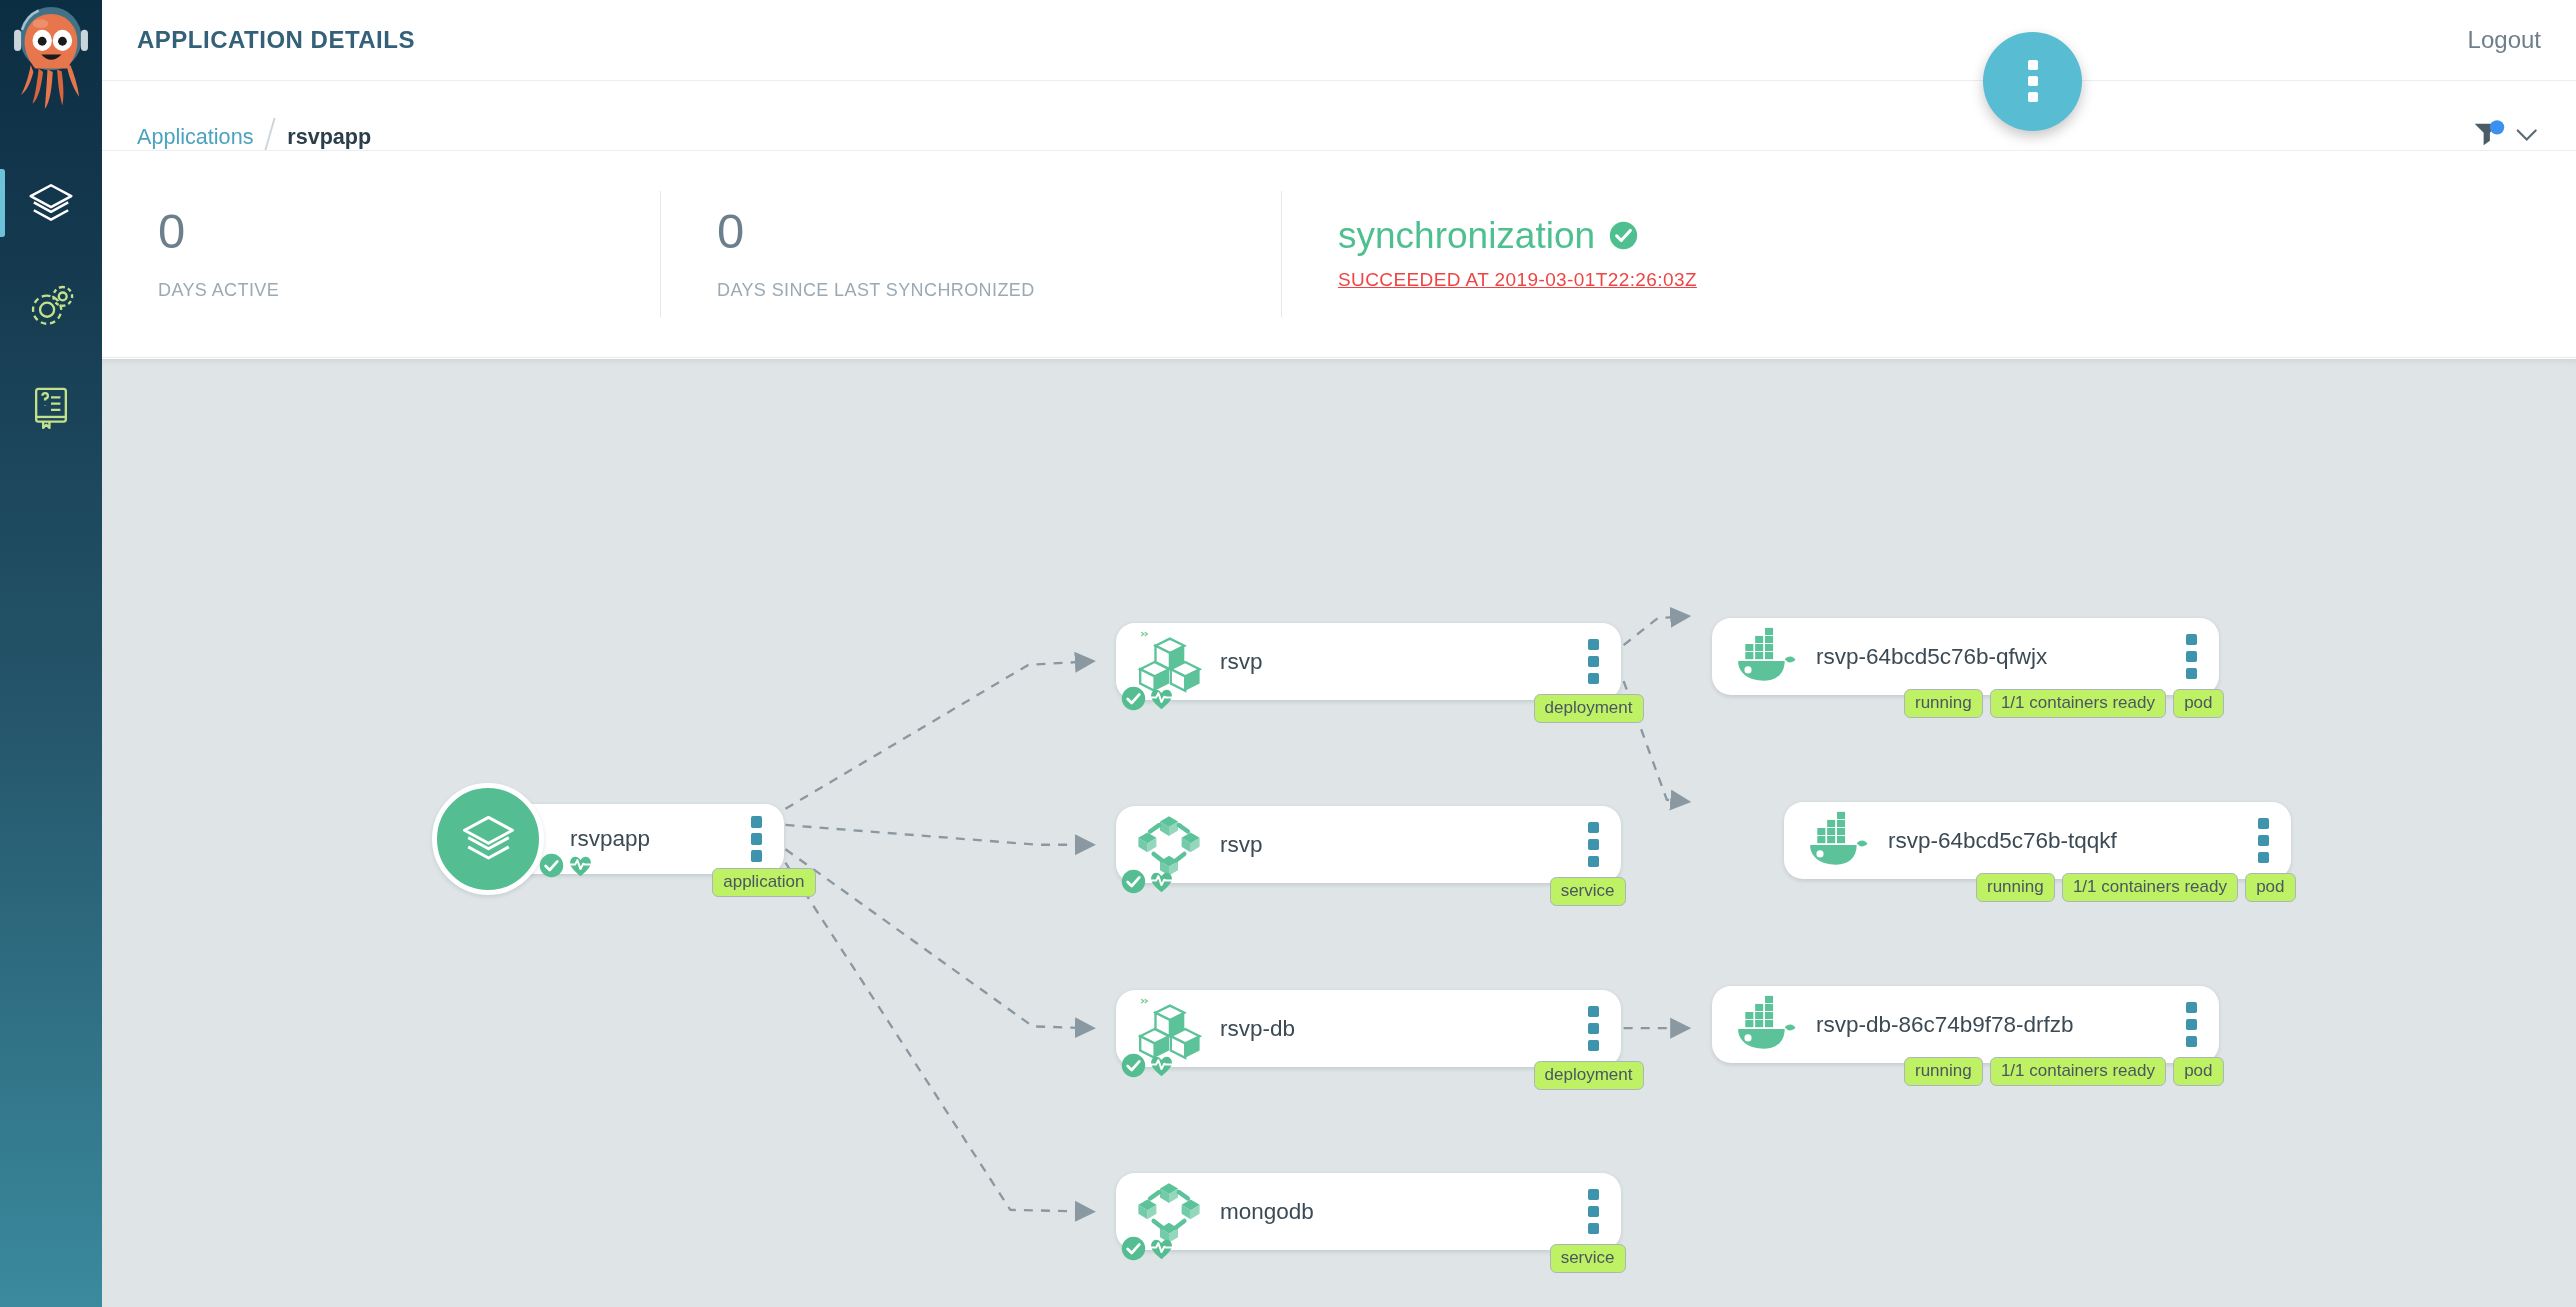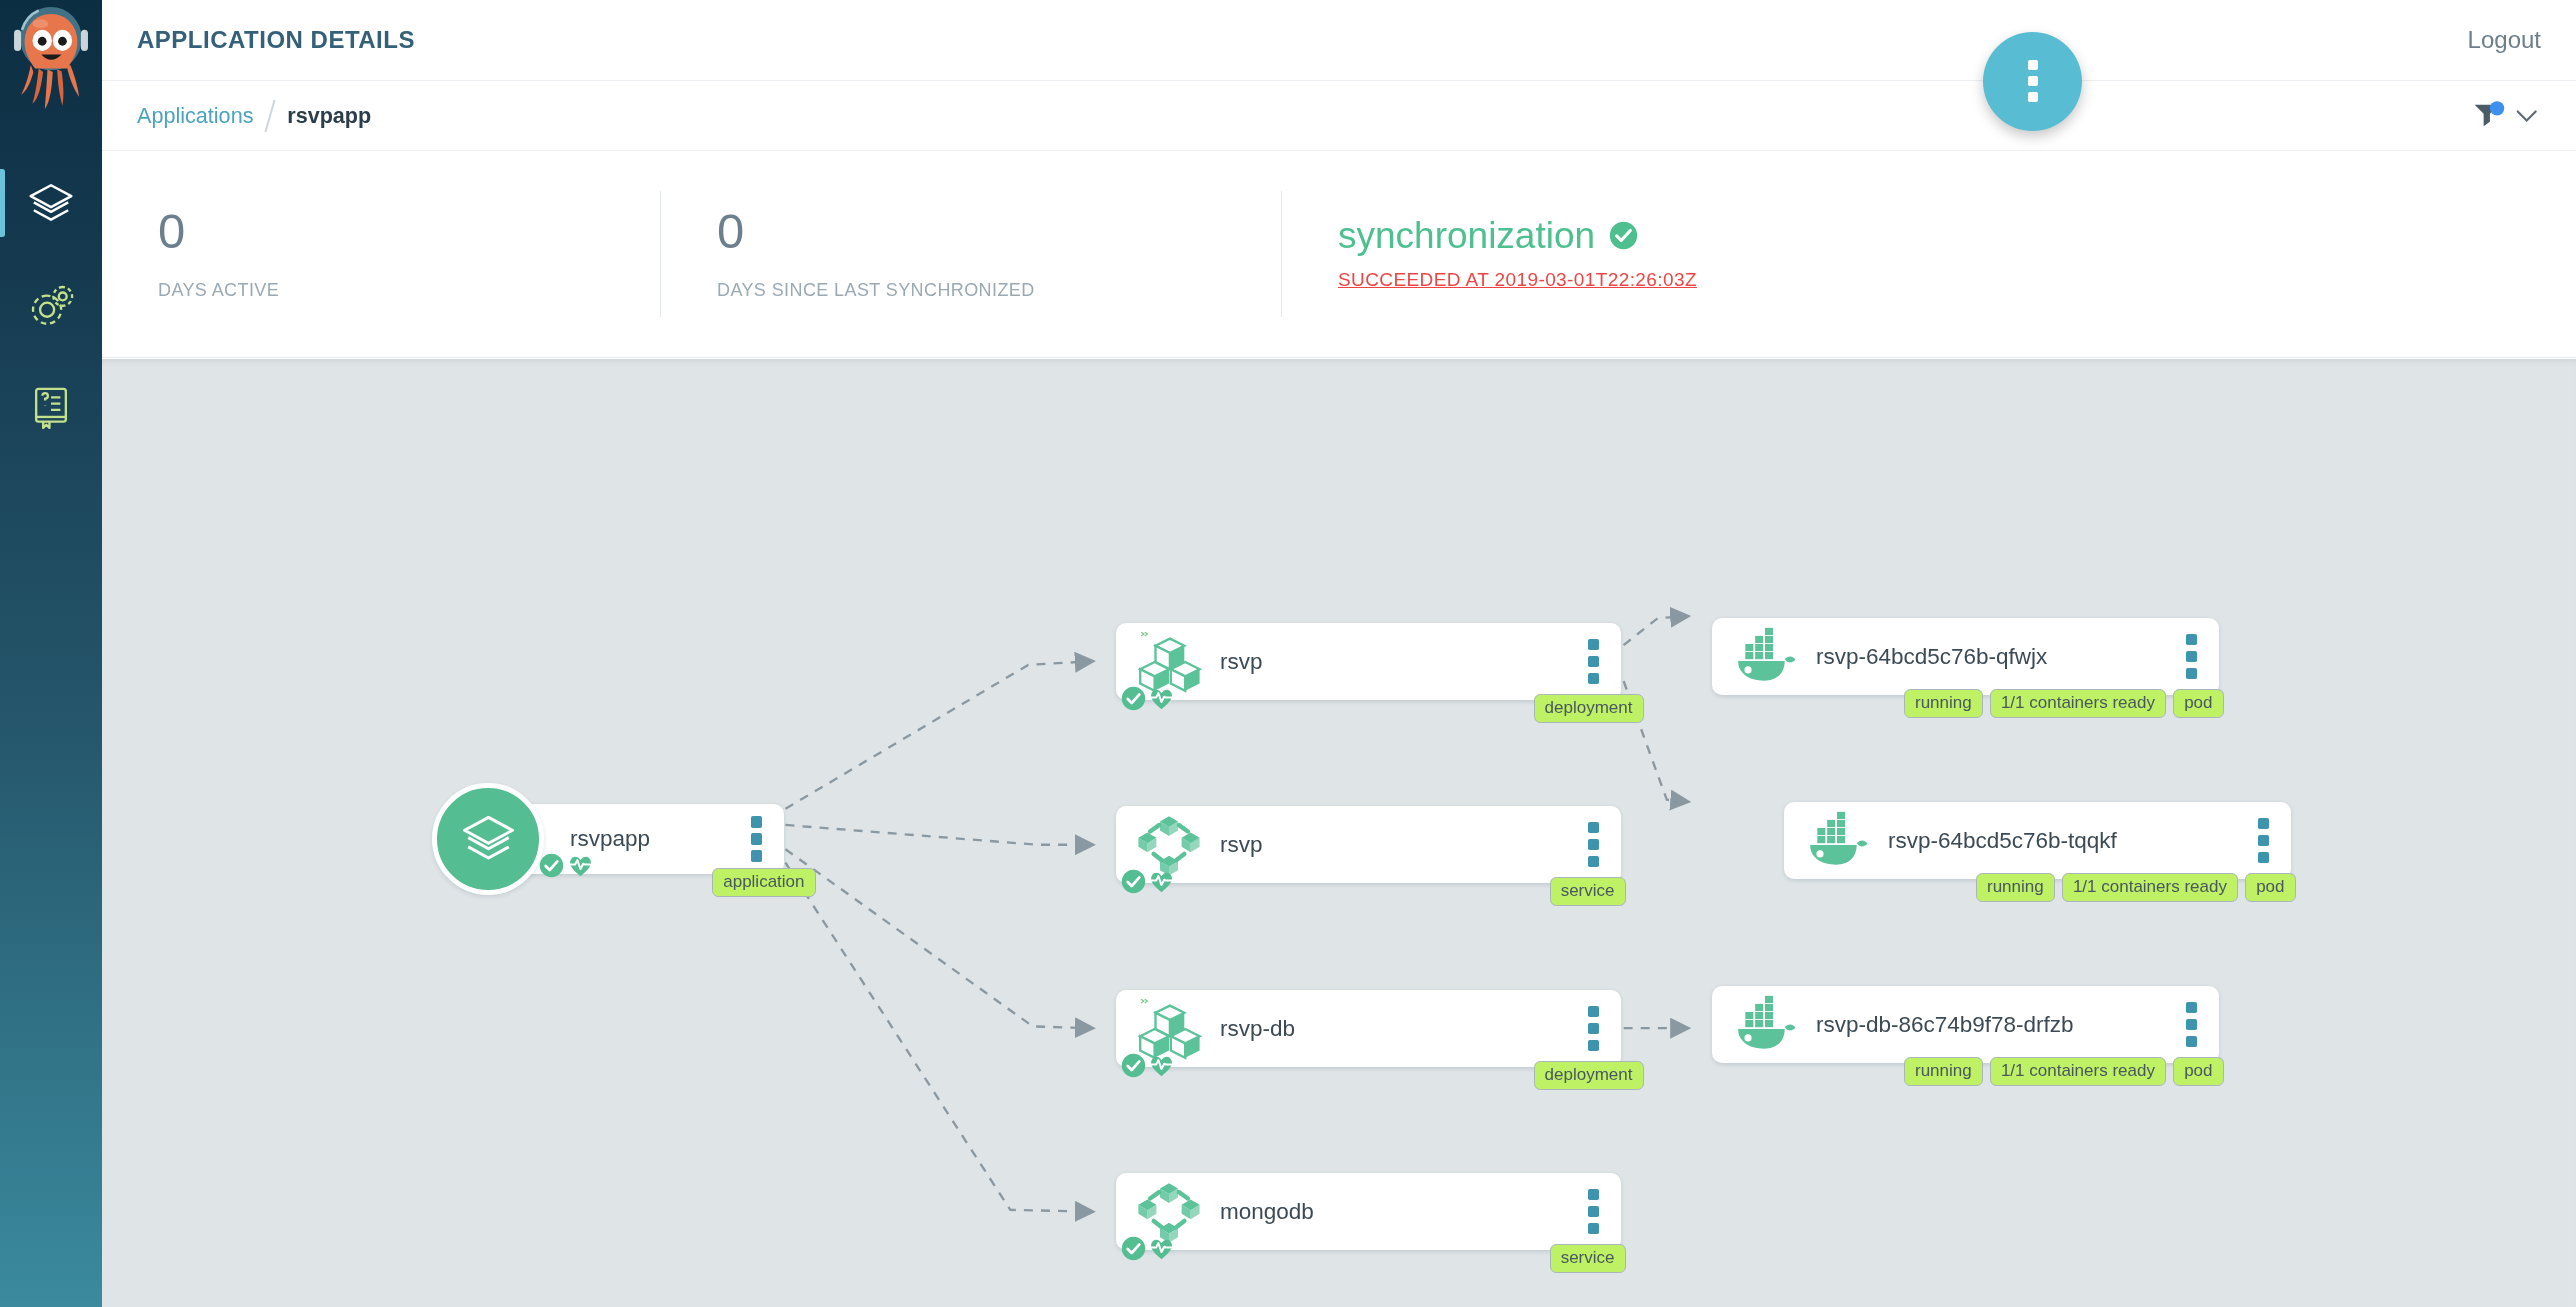--- a/index.html
+++ b/index.html
@@ -41,21 +41,21 @@
   }
   .logout {
     margin-left: auto; margin-right: 35px; font-size: 24px;
     color: #6d7f8b; cursor: pointer;
   }
 
   
   .crumbbar {
     position: absolute; left: 102px; top: 81px; right: 0; height: 70px;
     background: #fff; border-bottom: 0.9px solid #eceff1;
-    display: flex; align-items: center; z-index: 10;
+    display: flex; align-items: flex-end; z-index: 10;
   }
   .crumb-link { margin-left: 35px; font-size: 21.6px; color: #4ba3bf; cursor: pointer; }
   .crumb-sep {
     margin: 0 16px; color: #c2ccd2; font-size: 27px; font-weight: 300;
     transform: skewX(-16deg); display:inline-block; width:1.8px; height:32px;
     background:#ccd5da;
   }
   .crumb-current { font-size: 21.6px; color: #2c3e4a; font-weight: bold; }
   .filter-btn {
     margin-left: auto; margin-right: 38px; display: flex; align-items: center;
@@ -100,21 +100,21 @@
   
   .canvas {
     position: absolute; left: 102px; top: 359px; right: 0; bottom: 0;
     background: #dfe5e7;
     box-shadow: inset 0 7.2px 9px -7.2px rgba(0,0,0,0.12);
     overflow: hidden;
   }
   .edges { position: absolute; left: 0; top: 0; width: 2474px; height: 949px; }
 
   .node {
-    position: absolute; background: #fff; border-radius: 10px;
+    position: absolute; background: #fff; border-radius: 19px;
     box-shadow: 0 1.8px 4.5px rgba(40,60,70,0.14);
     display: flex; align-items: center;
   }
   .node-icon-wrap {
     position: relative; width: 77px; height: 77px; margin-left: 14.4px;
     flex: 0 0 auto; display:flex; align-items:center; justify-content:center;
   }
   .node-label {
     font-size: 22.5px; color: #3b4a54; margin-left: 12.6px; white-space: nowrap;
     overflow: hidden;

